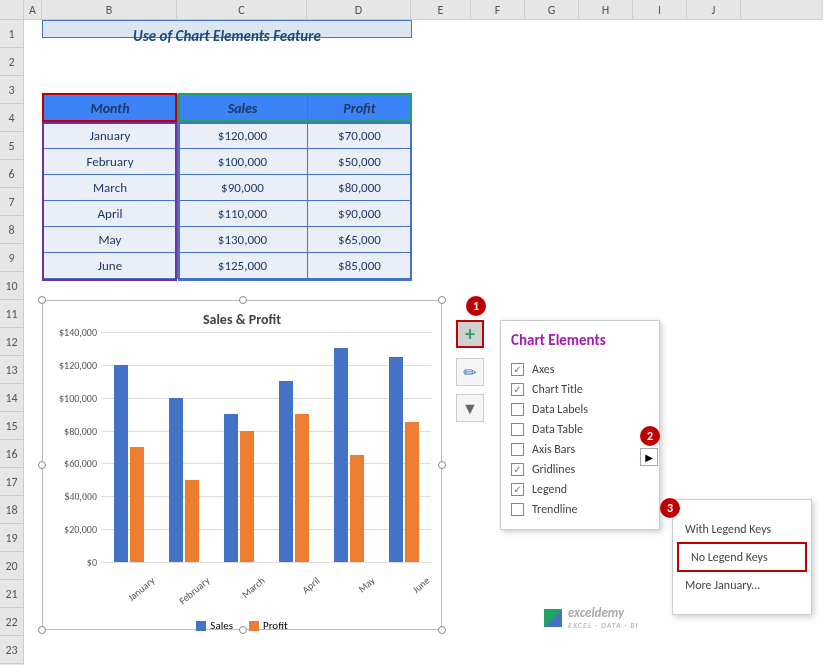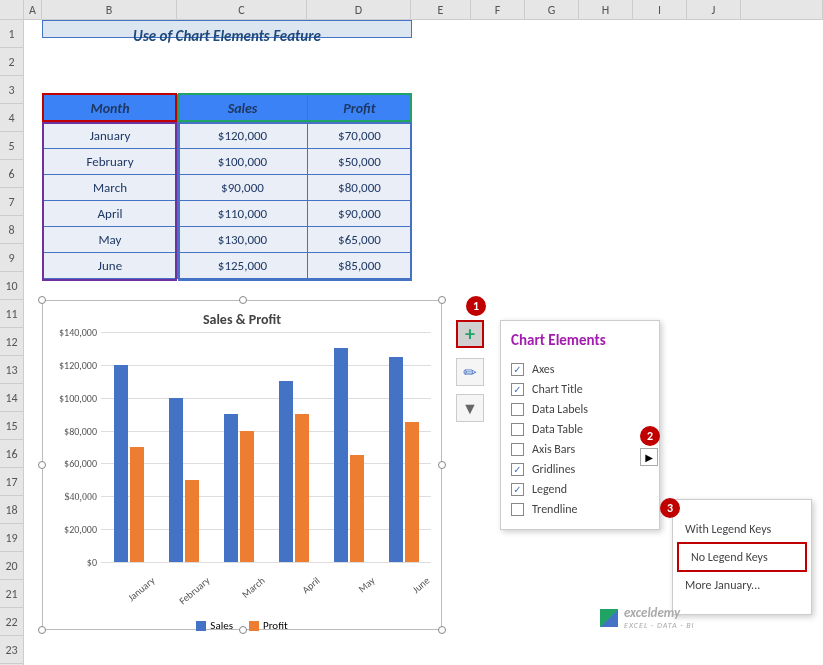--- a/index.html
+++ b/index.html
@@ -54,21 +54,21 @@
 .popup-title { color: #a21caf; font-weight: bold; font-size: 15px; margin-bottom: 10px; }
 .chk-row { display: flex; align-items: center; gap: 8px; padding: 3px 0; font-size: 12px; color: #444; }
 .chk { width: 13px; height: 13px; border: 1px solid #888; display: flex; align-items: center; justify-content: center; font-size: 10px; color: #4472c4; }
 .arrow-btn { position: absolute; left: 640px; top: 448px; width: 18px; height: 18px; border: 1px solid #aaa; display: flex; align-items: center; justify-content: center; font-size: 10px; }
 
 
 .submenu { position: absolute; left: 672px; top: 468px; width: 140px; background: #fff; border: 1px solid #ccc; box-shadow: 2px 2px 6px rgba(0,0,0,0.2); padding: 16px 0; margin-top: 31px; }
 .sub-item { padding: 6px 12px; font-size: 12px; color: #444; }
 .sub-item.hl { border: 2px solid #c00000; margin: 0 4px; }
 
-.watermark { position: absolute; left: 600px; top: 605px; font-size: 13px; color: #aaa; font-style: italic; display: flex; align-items: center; gap: 6px; }
+.watermark { position: absolute; left: 544px; top: 605px; font-size: 13px; color: #aaa; font-style: italic; display: flex; align-items: center; gap: 6px; }
 .wm-icon { width: 18px; height: 18px; background: linear-gradient(135deg,#21a366 50%,#4472c4 50%); }
 </style>
 </head>
 <body>
 
 <div class="col-headers" id="colh">
     <div class="col-h" style="width: 24px;"></div>
     <div class="col-h" style="width: 18px;">A</div>
     <div class="col-h" style="width: 135px;">B</div>
     <div class="col-h" style="width: 130px;">C</div>

